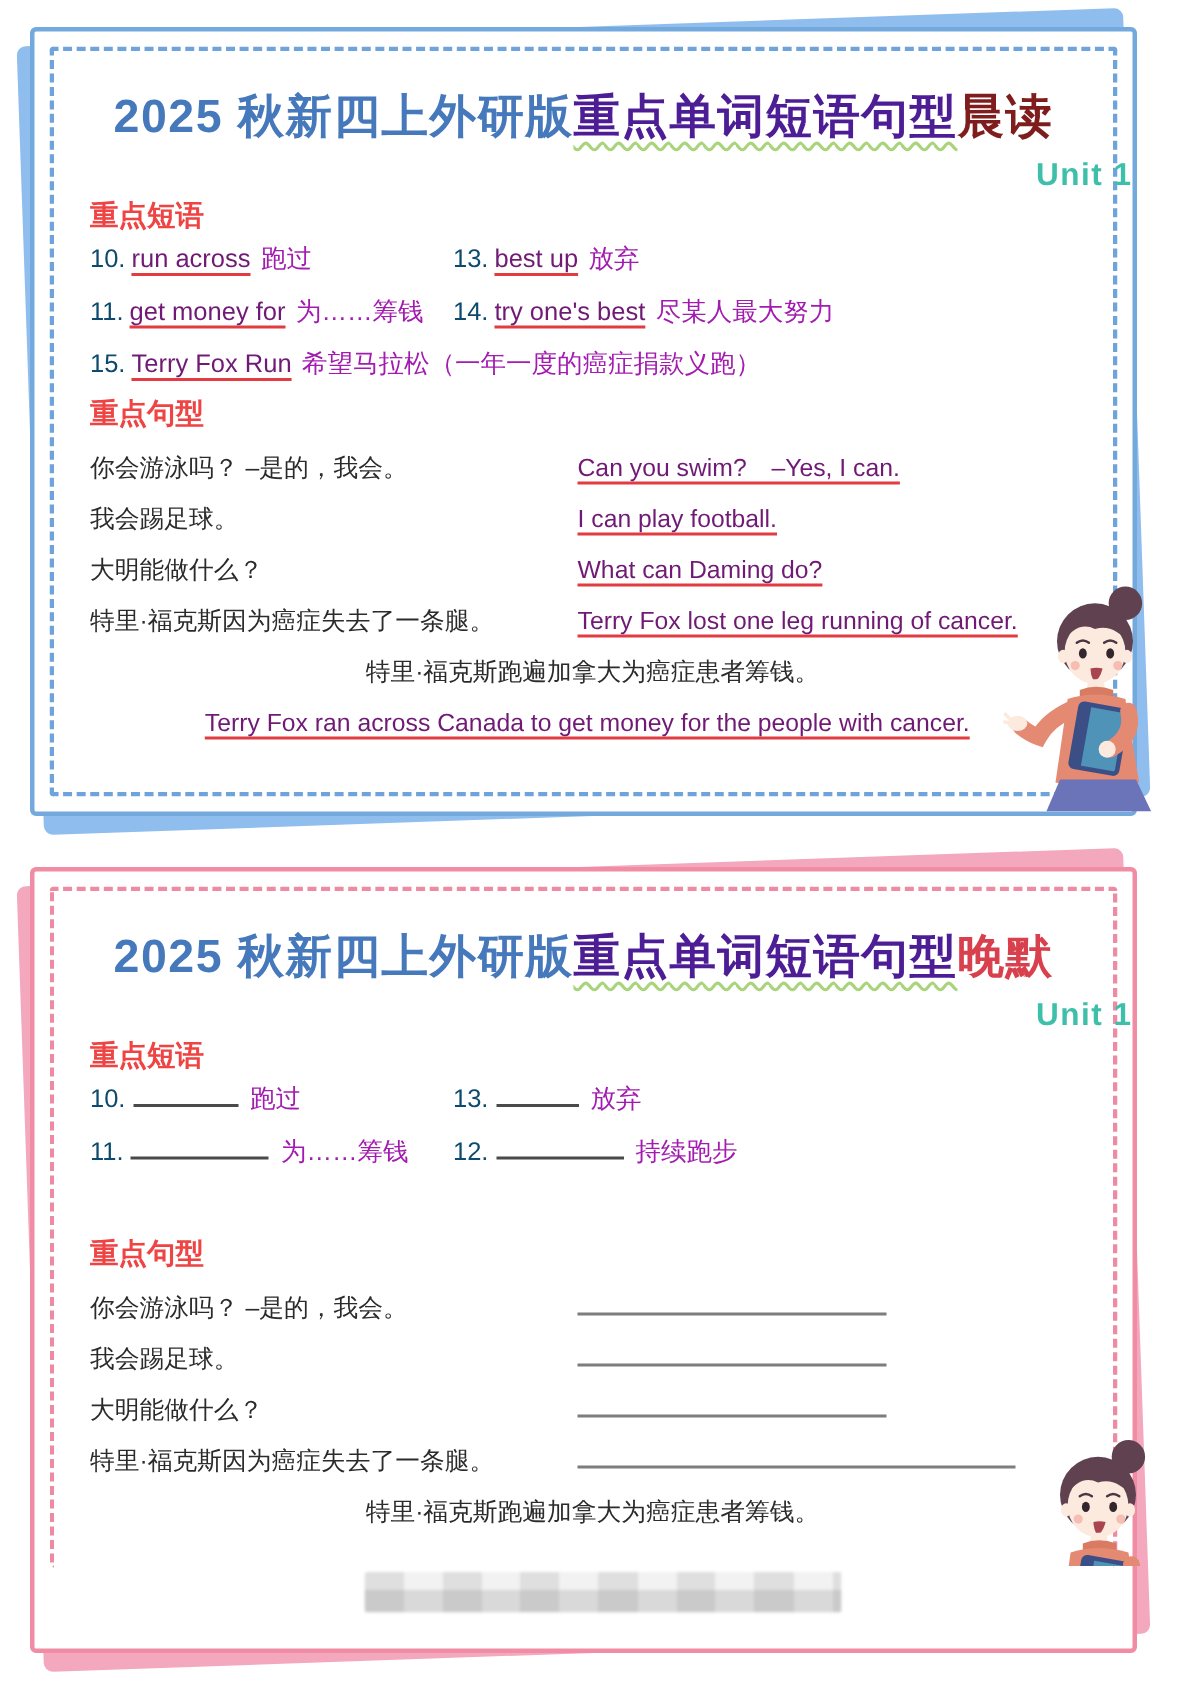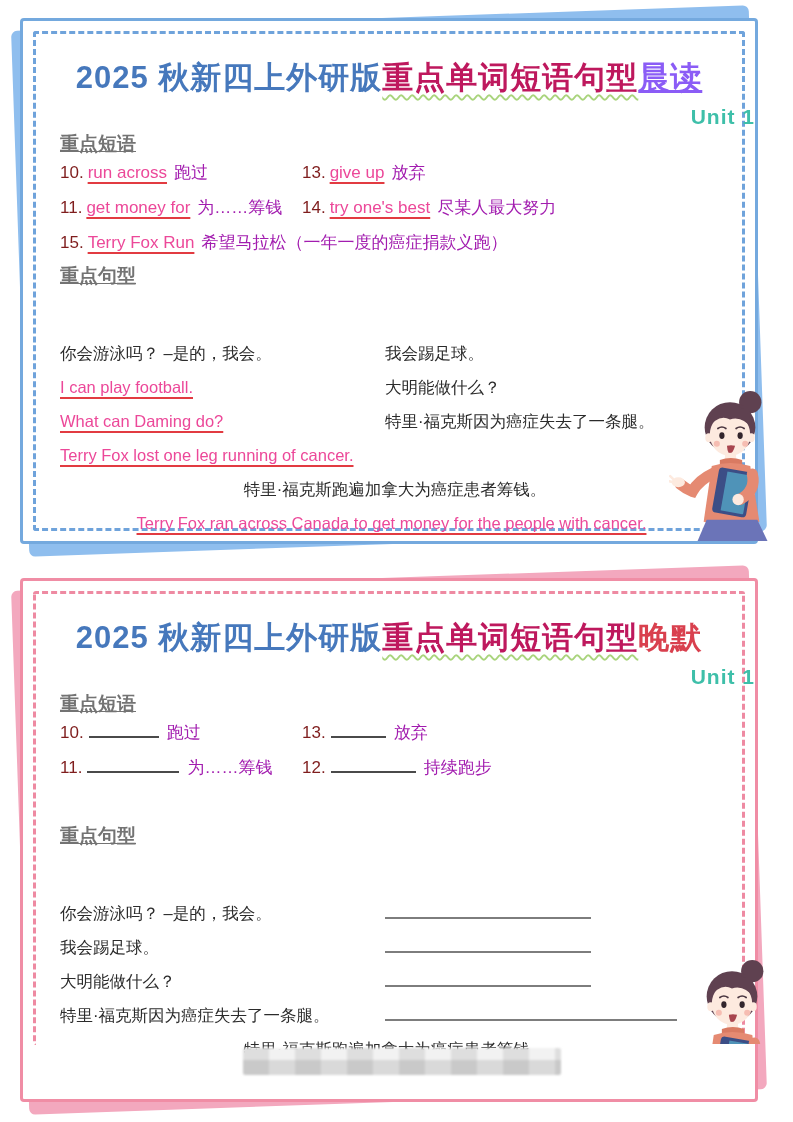--- a/index.html
+++ b/index.html
@@ -16,47 +16,47 @@
   .back-pink { left:20px; top:578px; width:738px; height:524px; background:#f3a8be; }
   .card { position:absolute; background:#ffffff; border-radius:4px; }
   .card-top { left:20px; top:18px; width:738px; height:526px; border:3px solid #74a9de; }
   .card-bottom { left:20px; top:578px; width:738px; height:524px; border:3px solid #f08da5; }
   .dashed-border { position:absolute; left:10px; right:10px; top:10px; bottom:10px;
     border:3px dashed #6fa3db; border-radius:3px; pointer-events:none; }
   .dashed-pink { border-color:#ee8aa2; border-bottom:none; bottom:auto; height:454px; }
   
   .page-title { position:absolute; left:0; right:0; top:36px; text-align:center;
     font-size:31px; font-weight:bold; letter-spacing:1px; color:#4678bc; white-space:nowrap; }
-  .title-mid { color:#be185d;
+  .title-mid { color:#4c1d95;
     text-decoration-line:underline; text-decoration-style:wavy;
     text-decoration-color:#a9d47c; text-decoration-thickness:2px; text-underline-offset:6px; }
-  .title-suffix-blue { color:#8b5cf6;text-decoration:underline; }
+  .title-suffix-blue { color:#7f1d1d; }
   .title-suffix-red { color:#d9404e;margin-top:20px; }
   .unit-label { position:absolute; left:0; right:0; top:84px; text-align:right;
     font-size:21px; font-weight:bold; letter-spacing:1px; color:#3ebfa9; }
-  .sec-header { position:absolute; left:37px; font-size:19px; font-weight:bold; color:#737373;text-decoration:underline; }
+  .sec-header { position:absolute; left:37px; font-size:19px; font-weight:bold; color:#ef4444; }
   .hdr-phrases { top:110px; }
   .hdr-sentences { top:242px; }
   
   .phrase-grid { position:absolute; left:37px; right:24px; top:134px;
     display:grid; grid-template-columns:242px 1fr; }
   .pcell { line-height:35px; font-size:17px; white-space:nowrap; }
-  .num { color:#7f1d1d; }
-  .en-red { color:#ec4899;
+  .num { color:#0c4a6e; }
+  .en-red { color:#701a75;
     text-decoration-line:underline; text-decoration-color:#e23b41;
     text-decoration-thickness:2px; text-underline-offset:4px; margin:0 7px 0 4px; }
   .zh { color:#a21caf; }
   
   .blank { display:inline-block; height:15px; border-bottom:2px solid #4a4a4a;
     margin:0 8px 0 5px; vertical-align:baseline; }
   .bw70 { width:70px; } .bw55 { width:55px; } .bw92 { width:92px; }
   .bw90 { width:90px; } .bw85 { width:85px; }
   
   .sent-grid { position:absolute; left:37px; right:25px; top:274px;
-    display:grid; grid-template-columns:325px 1fr;margin-top:41px; }
+    display:grid; grid-template-columns:325px 1fr; }
   .srow { line-height:34px; font-size:16.5px; white-space:nowrap; }
   .srow-full { grid-column:1 / span 2;text-align:center; }
   .answer-line { display:inline-block; height:16px; border-bottom:2px solid #7d7d7d;
     vertical-align:baseline; }
   .aw206 { width:206px; } .aw292 { width:292px; }
   
   .teacher-top { position:absolute; left:646px; top:368px; width:122px; height:152px; z-index:3; }
   .teacher-bottom { position:absolute; left:648px; top:377px; width:122px; height:86px;
     overflow:hidden; z-index:3; }
   .teacher-bottom svg { display:block; }
@@ -78,30 +78,31 @@
     <div class="dashed-border"></div>
     <div class="content">
       <div class="page-title">
         <span>2025 秋新四上外研版</span><span class="title-mid">重点单词短语句型</span><span class="title-suffix-blue">晨读</span>
       </div>
       <div class="unit-label">Unit 1</div>
       <div class="sec-header hdr-phrases">重点短语</div>
 
       <div class="phrase-grid">
         <div class="pcell"><span class="num">10.</span><span class="en-red">run across</span><span class="zh">跑过</span></div>
-        <div class="pcell"><span class="num">13.</span><span class="en-red">give up</span><span class="zh">放弃</span></div>
+        <div class="pcell"><span class="num">13.</span><span class="en-red">best up</span><span class="zh">放弃</span></div>
         <div class="pcell"><span class="num">11.</span><span class="en-red">get money for</span><span class="zh">为……筹钱</span></div>
         <div class="pcell"><span class="num">14.</span><span class="en-red">try one's best</span><span class="zh">尽某人最大努力</span></div>
         <div class="pcell"><span class="num">15.</span><span class="en-red">Terry Fox Run</span><span class="zh">希望马拉松（一年一度的癌症捐款义跑）</span></div>
       </div>
 
       <div class="sec-header hdr-sentences">重点句型</div>
 
       <div class="sent-grid">
         <div class="srow">你会游泳吗？ –是的，我会。</div>
+        <div class="srow"><span class="en-red" style="margin-left:0">Can you swim?　–Yes, I can.</span></div>
         <div class="srow">我会踢足球。</div>
         <div class="srow"><span class="en-red" style="margin-left:0">I can play football.</span></div>
         <div class="srow">大明能做什么？</div>
         <div class="srow"><span class="en-red" style="margin-left:0">What can Daming do?</span></div>
         <div class="srow">特里·福克斯因为癌症失去了一条腿。</div>
         <div class="srow"><span class="en-red" style="margin-left:0">Terry Fox lost one leg running of cancer.</span></div>
         <div class="srow srow-full">特里·福克斯跑遍加拿大为癌症患者筹钱。</div>
         <div class="srow srow-full"><span class="en-red" style="margin-left:0">Terry Fox ran across Canada to get money for the people with cancer.</span></div>
       </div>
 

